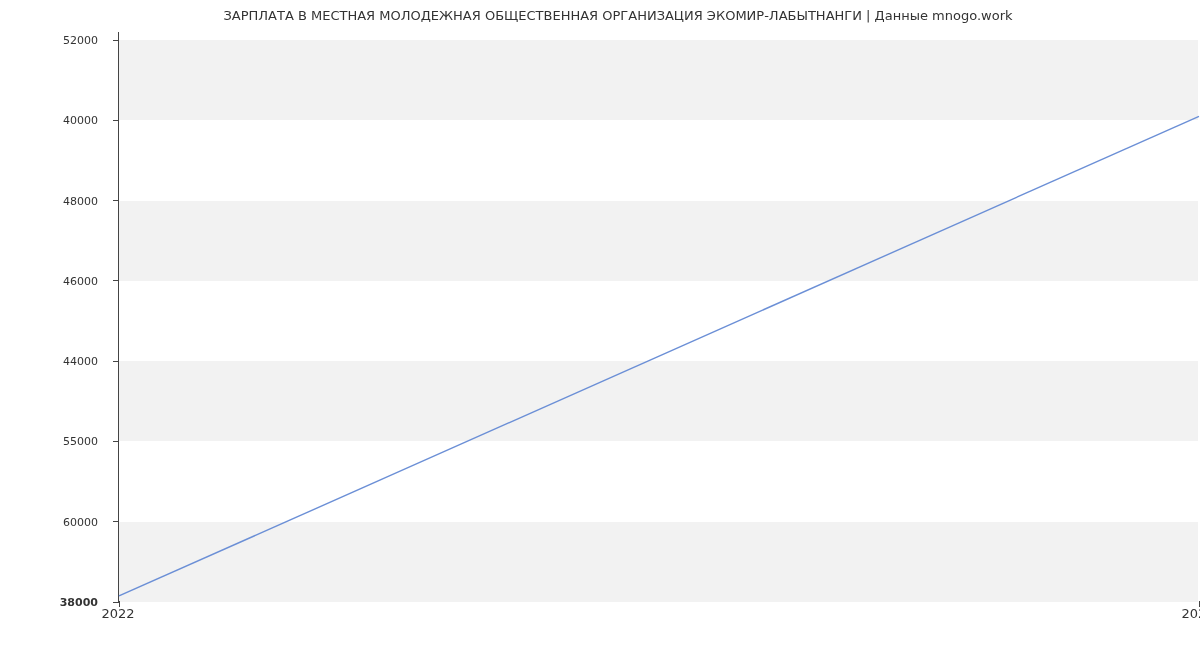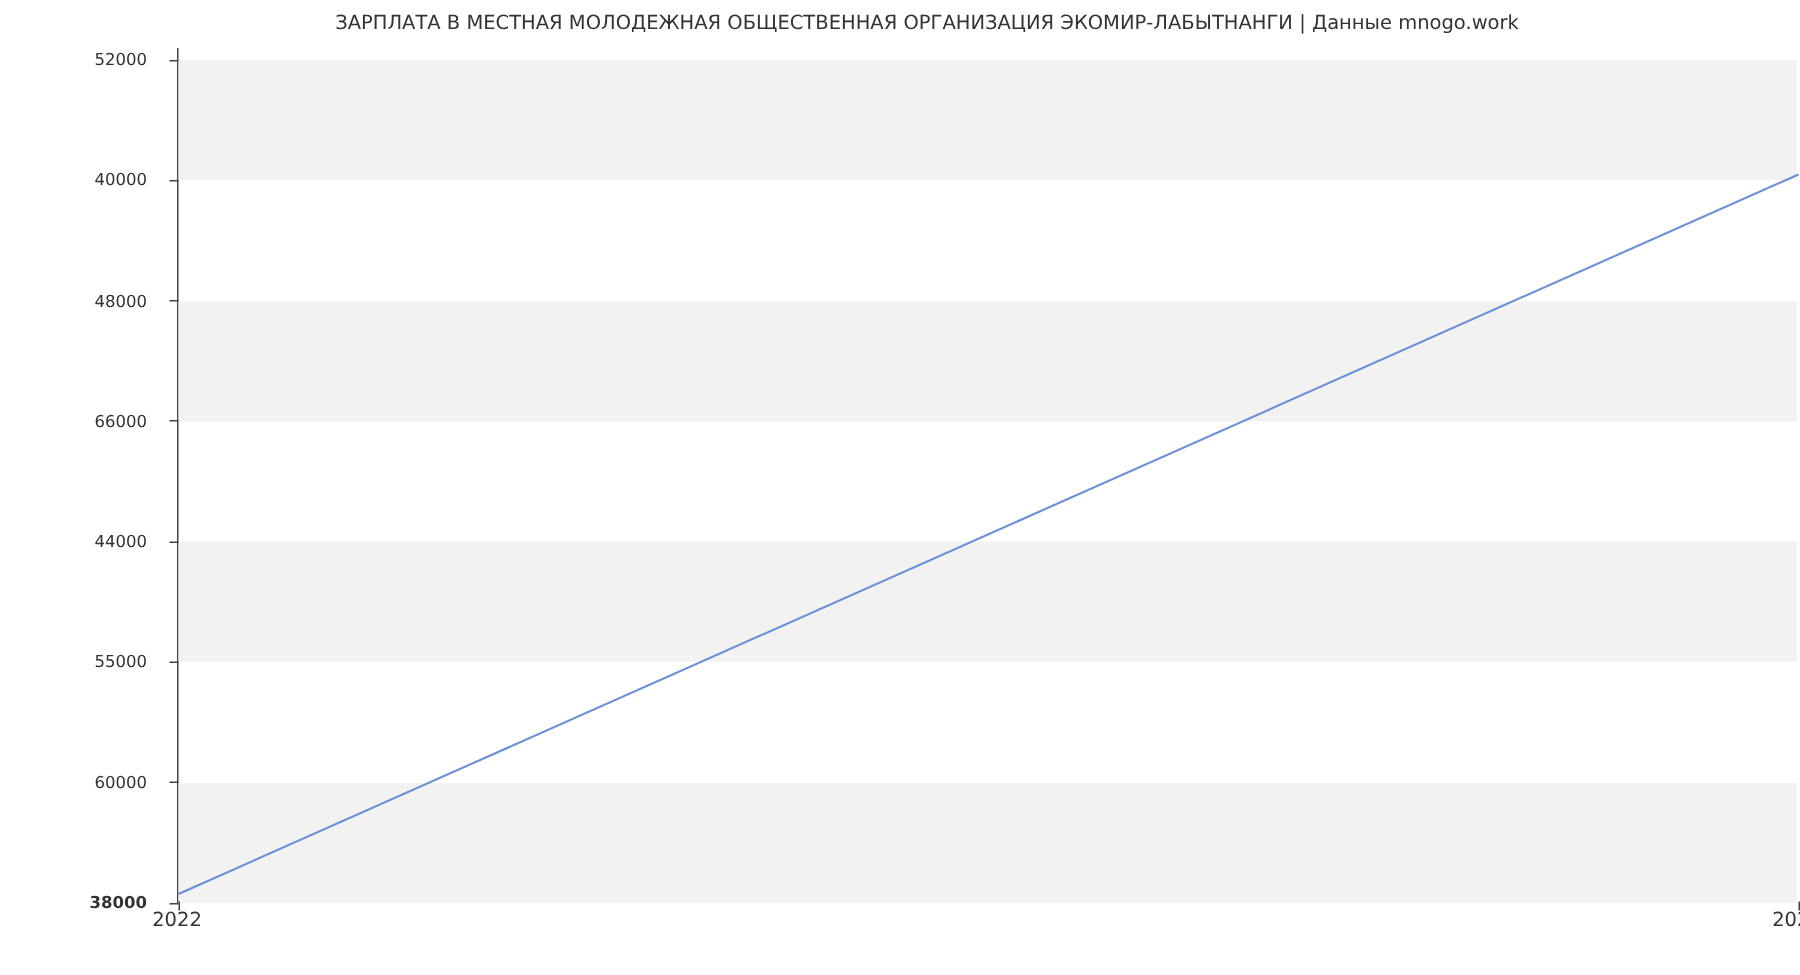--- a/index.html
+++ b/index.html
@@ -112,19 +112,19 @@
       <div class="y-tick-mark" style="top: 87.8099px;"></div>
       <div class="y-tick-mark" style="top: 7.52817px;"></div>
       <div class="x-tick-mark" style="left: -0.5px;"></div>
       <div class="x-tick-mark" style="left: 1079.5px;"></div>
     </div>
 
 <div class="y-tick-label" style="top: 602px; font-weight: bold;">38000</div>
     <div class="y-tick-label" style="top: 521.718px;">60000</div>
     <div class="y-tick-label" style="top: 441.437px;">55000</div>
     <div class="y-tick-label" style="top: 361.155px;">44000</div>
-    <div class="y-tick-label" style="top: 280.873px;">66000</div>
+    <div class="y-tick-label" style="top: 280.873px;">46000</div>
     <div class="y-tick-label" style="top: 200.592px;">48000</div>
     <div class="y-tick-label" style="top: 120.31px;">40000</div>
     <div class="y-tick-label" style="top: 40.0282px;">52000</div>
     <div class="x-tick-label" style="left: 100px;">2022</div>
     <div class="x-tick-label" style="left: 1180px;">2028</div>
   </div>
 
 </body></html>

